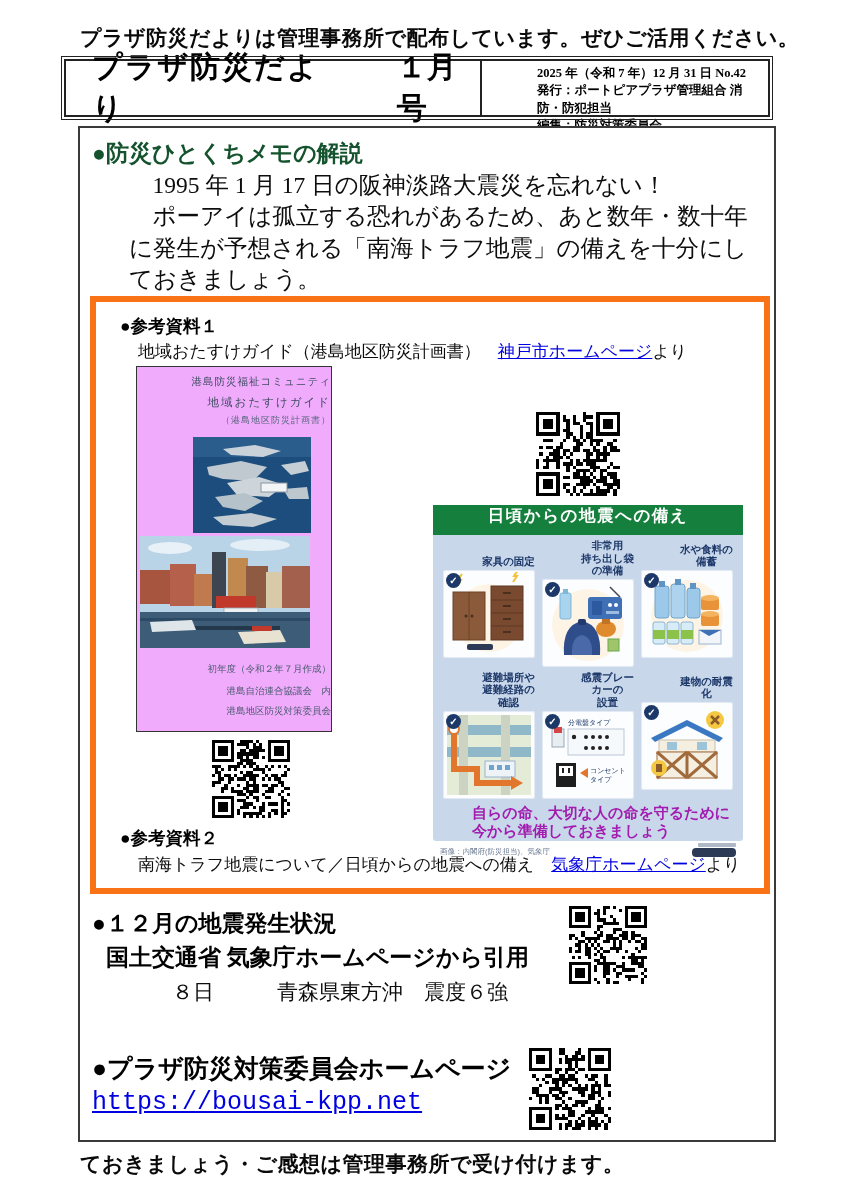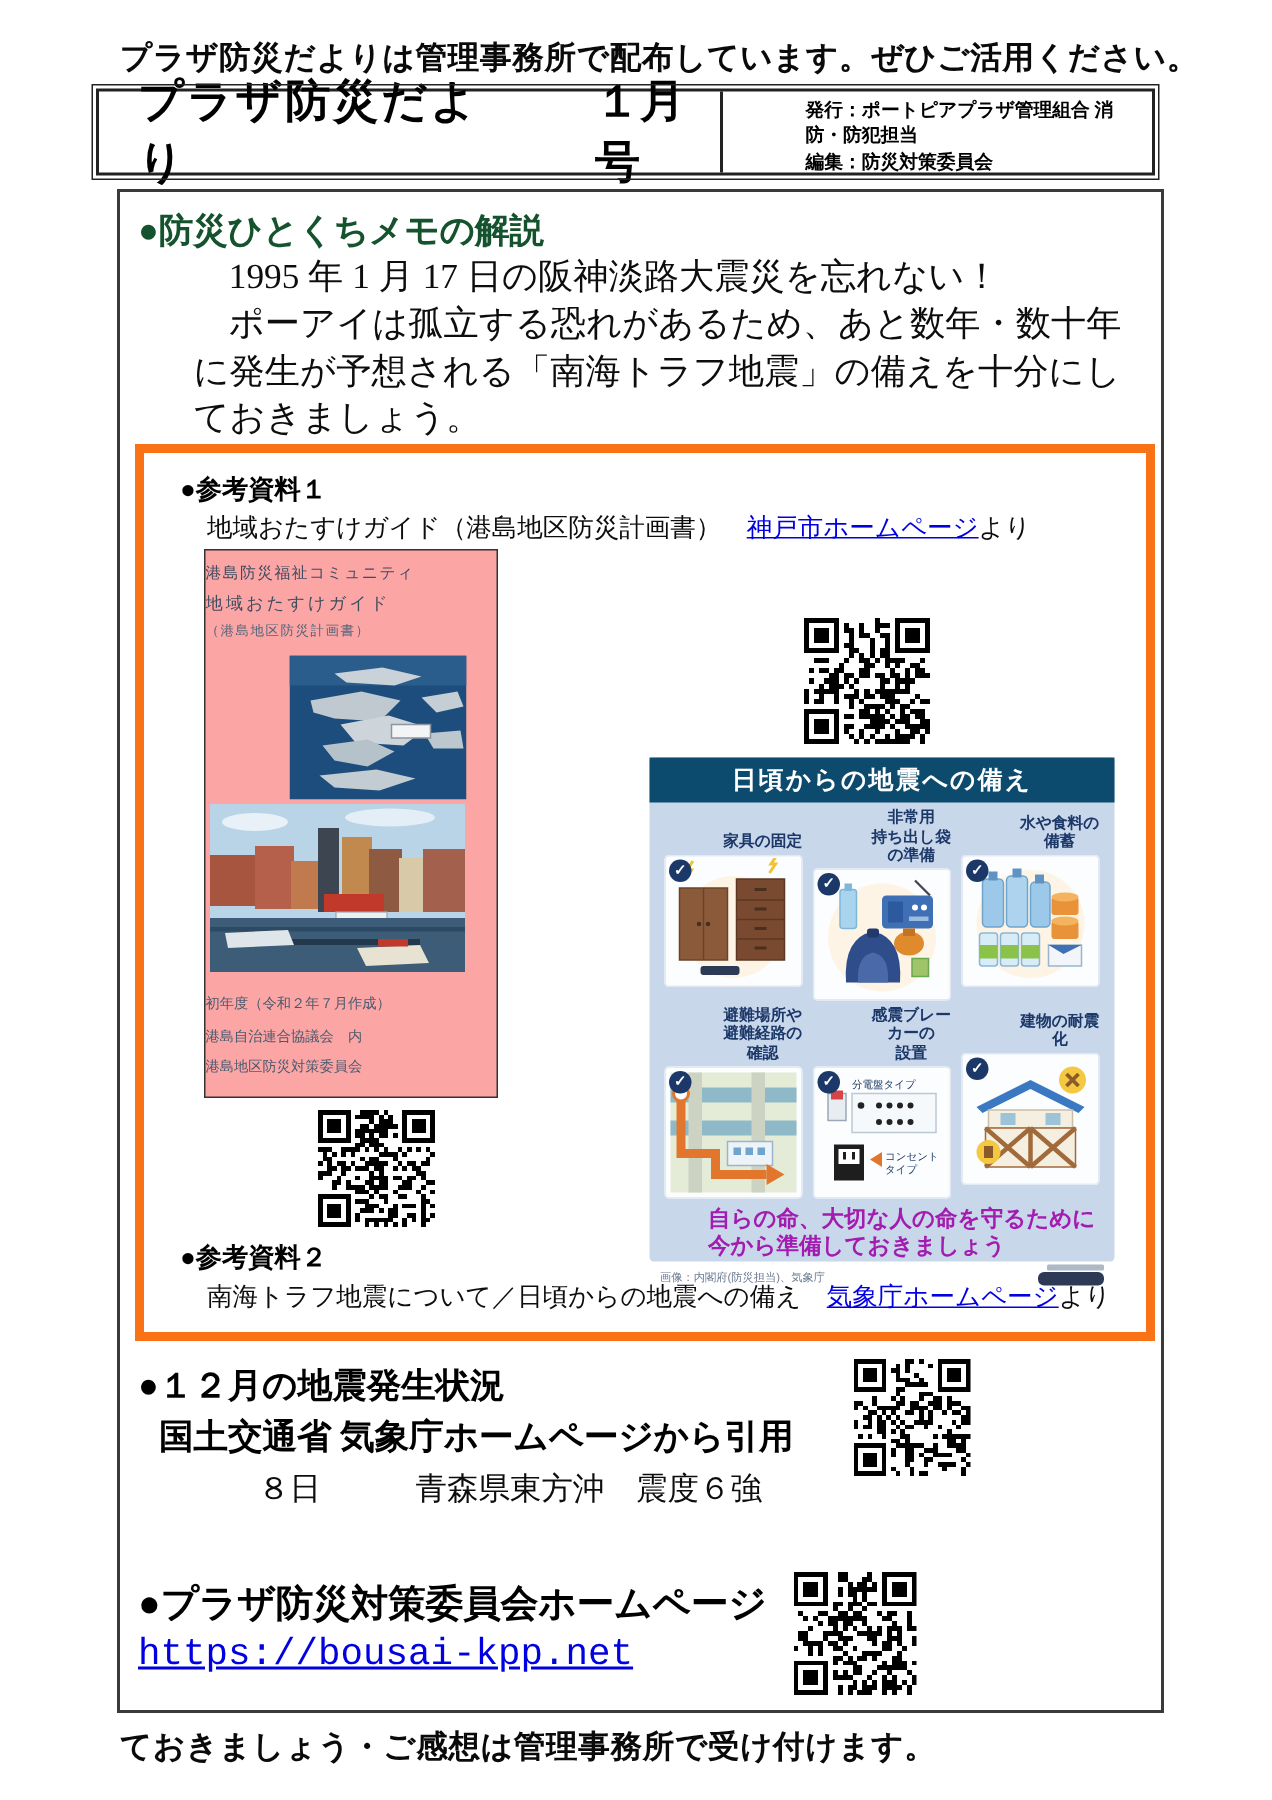--- a/index.html
+++ b/index.html
@@ -31,38 +31,38 @@
   .memo-body{left:10px;top:42px;width:676px;font-size:23.5px;line-height:1.33;color:#0d0d0d;}
 
   
   .ref-box{left:10px;top:168px;width:668px;height:586px;border:6px solid #f97316;background:#fff;}
   .ref-heading{font-size:17.5px;font-weight:700;color:#000;}
   .ref-line{font-size:17px;color:#0d0d0d;}
   a.doc-link{color:#0000e0;text-decoration:underline;cursor:pointer;}
 
   
   .booklet{left:40px;top:64px;width:194px;height:364px;border:1.5px solid #333;
-           background:#fca5a5;text-align:left;}
+           background:#f0abfc;text-align:right;}
   .bk-t1{left:0;top:8px;width:100%;font-size:10.5px;letter-spacing:1px;color:#3d4c60;}
   .bk-t2{left:0;top:28px;width:100%;font-size:11.5px;letter-spacing:2px;color:#3d4c60;}
   .bk-t3{left:0;top:47px;width:100%;font-size:9px;letter-spacing:1px;color:#55657a;}
   .bk-aerial{left:56px;top:70px;width:118px;height:96px;}
   .bk-city{left:3px;top:169px;width:170px;height:112px;}
   .bk-t4{left:0;top:296px;width:100%;font-size:9.5px;color:#4a5a6e;}
   .bk-t5{left:0;top:318px;width:100%;font-size:9.5px;color:#4a5a6e;}
   .bk-t6{left:0;top:338px;width:100%;font-size:9.5px;color:#4a5a6e;}
 
   
   .qr{background:#fff;}
   .qr svg{width:100%;height:100%;display:block;}
 
   
   .info-panel{left:337px;top:203px;width:310px;height:336px;background:#c9d7eb;
               border-radius:3px;font-family:"Liberation Sans",sans-serif;}
-  .info-band{height:30px;background:#0c4a6e;display:flex;align-items:center;justify-content:center;}
+  .info-band{height:30px;background:#15803d;display:flex;justify-content:center;}
   .info-band-title{color:#fff;font-size:16.5px;font-weight:700;letter-spacing:1.5px;}
   .info-grid{display:flex;flex-wrap:wrap;justify-content:center;gap:4px 5px;padding:4px 6px 0 6px;}
   .info-cell{width:94px;display:flex;flex-direction:column;align-items:center;}
   .info-label{min-height:29px;display:flex;align-items:flex-end;justify-content:center;
               font-size:10.5px;font-weight:700;color:#1c3868;text-align:center;line-height:1.2;
               padding-bottom:2px;}
   .tile{position:relative;width:92px;height:88px;background:#fcfdfe;border-radius:3px;
         box-shadow:0 0 0 1px #e3eaf3 inset;}
   .tile svg{position:absolute;left:2px;top:2px;}
   .check{position:absolute;left:3px;top:3px;width:15px;height:15px;border-radius:50%;
@@ -90,20 +90,21 @@
 <div id="page">
 
   <div class="abs notice serif" style="left:80px;top:24px;">プラザ防災だよりは管理事務所で配布しています。ぜひご活用ください。</div>
 
   <div class="abs header-box sans">
     <div class="header-title-cell">
       <span class="header-title">プラザ防災だより</span>
       <span class="header-issue">１月号</span>
     </div>
     <div class="header-info-cell">
+      <div>2025 年（令和 7 年）12 月 31 日 No.42</div>
       <div>発行：ポートピアプラザ管理組合 消防・防犯担当</div>
       <div>編集：防災対策委員会</div>
     </div>
   </div>
 
   <div class="abs main-box">
 
     <div class="abs memo-heading sans">●防災ひとくちメモの解説</div>
     <div class="abs memo-body serif preline">　1995 年 1 月 17 日の阪神淡路大震災を忘れない！
 　ポーアイは孤立する恐れがあるため、あと数年・数十年

